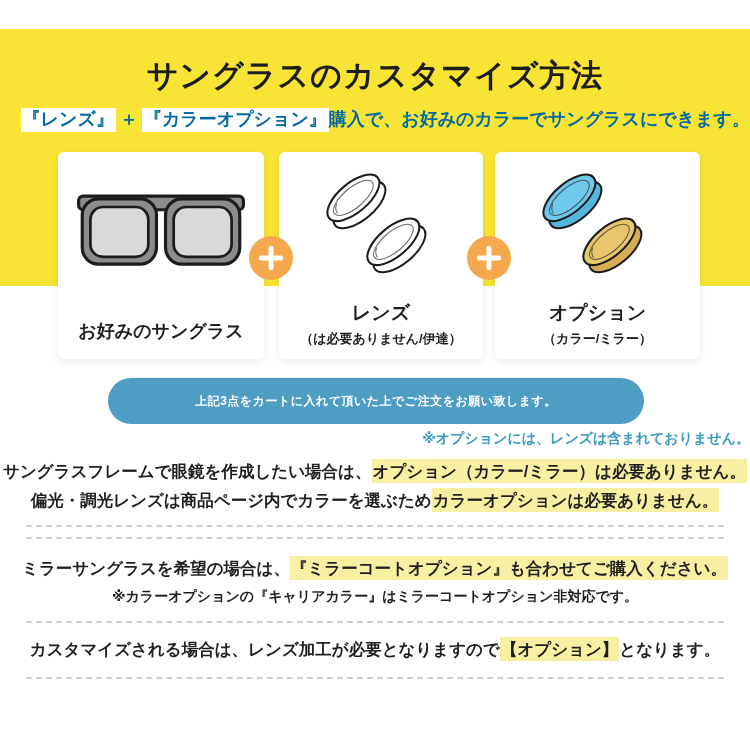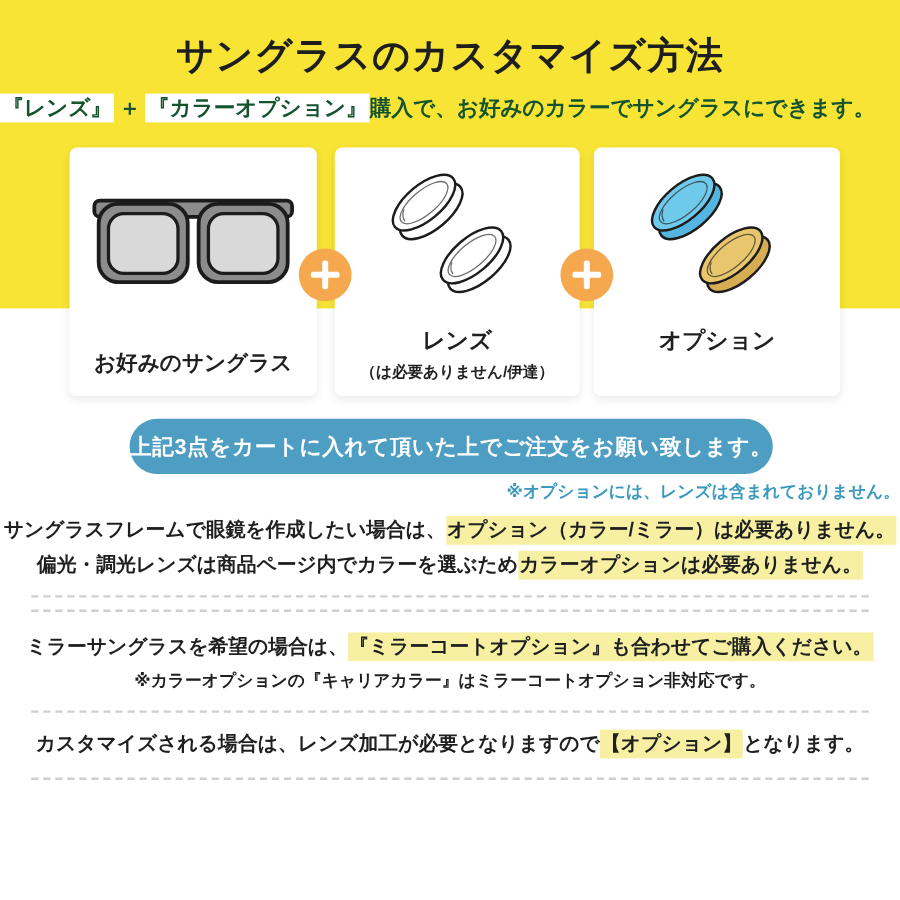--- a/index.html
+++ b/index.html
@@ -6,37 +6,38 @@
   body{
     font-family:"Liberation Sans","DejaVu Sans",sans-serif;
     background:#fff;
   }
   .stage{
     position:relative;
     width:750px;height:698px;
     overflow:hidden;
     background:#fff;
     color:#1f1f1f;
+    margin-top:29px;
   }
   
   .yellow-bg{
     position:absolute;top:0;left:0;
     width:750px;height:257px;
     background:#f7e434;
   }
   .title{
     position:absolute;top:26px;left:0;width:750px;
     margin:0;text-align:center;
     font-size:31px;font-weight:700;color:#1e1e1e;
     letter-spacing:1px;
   }
   .subtitle{
     position:absolute;top:78px;left:0;width:750px;
-    margin:0;text-align:left;
-    font-size:18px;font-weight:700;color:#14532d;
+    margin:0;text-align:right;
+    font-size:18px;font-weight:700;color:#0369a1;font-family:Liberation Mono, monospace;
   }
   .subtitle .wh{background:#ffffff;padding:2px 2px;}
   .subtitle .plus-txt{margin:0 4px;}
   
   .row{position:absolute;top:123px;left:0;width:750px;height:207px;}
   .card{
     position:absolute;top:0;height:207px;background:#fff;
     border-radius:6px;box-shadow:0 3px 8px rgba(0,0,0,0.08);
   }
   .card1{left:58px;width:206px;}
@@ -66,21 +67,21 @@
   }
   .plus-badge::before{width:24px;height:5px;}
   .plus-badge::after{width:5px;height:24px;}
   .plus-1{left:249px;}
   .plus-2{left:467px;}
   
   .banner{
     position:absolute;top:349px;left:108px;width:536px;height:46px;
     background:#4e9dc3;border-radius:23px;
     display:flex;align-items:center;justify-content:center;
-    color:#fff;font-size:18px;font-weight:700;letter-spacing:0.5px;
+    color:#fff;font-size:12px;font-weight:700;letter-spacing:0.5px;
   }
   .banner-note{
     position:absolute;top:401px;left:0;width:750px;margin:0;
     text-align:right;color:#3a99bd;
     font-size:14px;font-weight:700;
   }
   
   .body-text{
     position:absolute;top:428px;left:0;width:750px;
     text-align:center;color:#1f1f1f;
@@ -152,20 +153,21 @@
     <div class="card card3">
       <div class="illus">
         <svg class="disc disc-a" style="--face:#6fc9ea;--rim:#54b6e0">
             <use href="#disc-symbol"></use>
           </svg>
         <svg class="disc disc-b" style="--face:#e7c66d;--rim:#d6ad52">
             <use href="#disc-symbol"></use>
           </svg>
       </div>
       <p class="card-label lbl-main">オプション</p>
+      <p class="card-label lbl-sub">（カラー/ミラー）</p>
     </div>
 
     <div class="plus-badge plus-1"></div>
     <div class="plus-badge plus-2"></div>
   </div>
 
   <div class="banner">
     <span>上記3点をカートに入れて頂いた上でご注文をお願い致します。</span>
   </div>
   <p class="banner-note">※オプションには、レンズは含まれておりません。</p>

